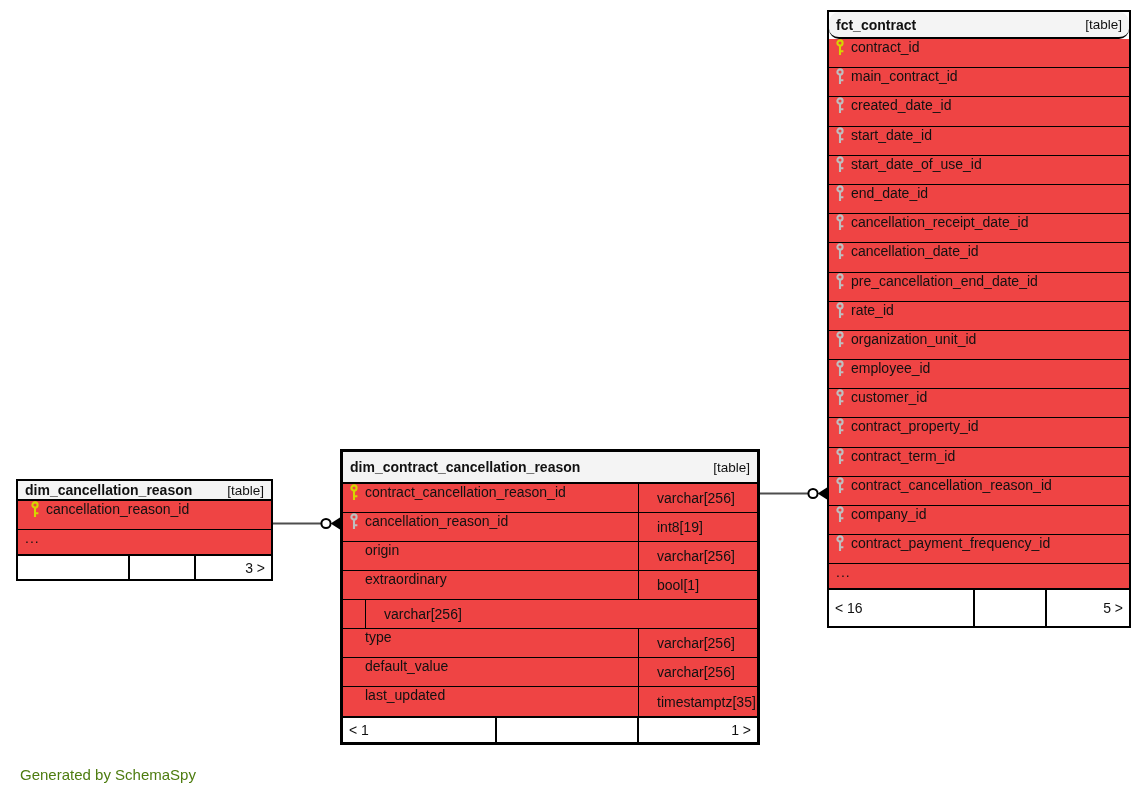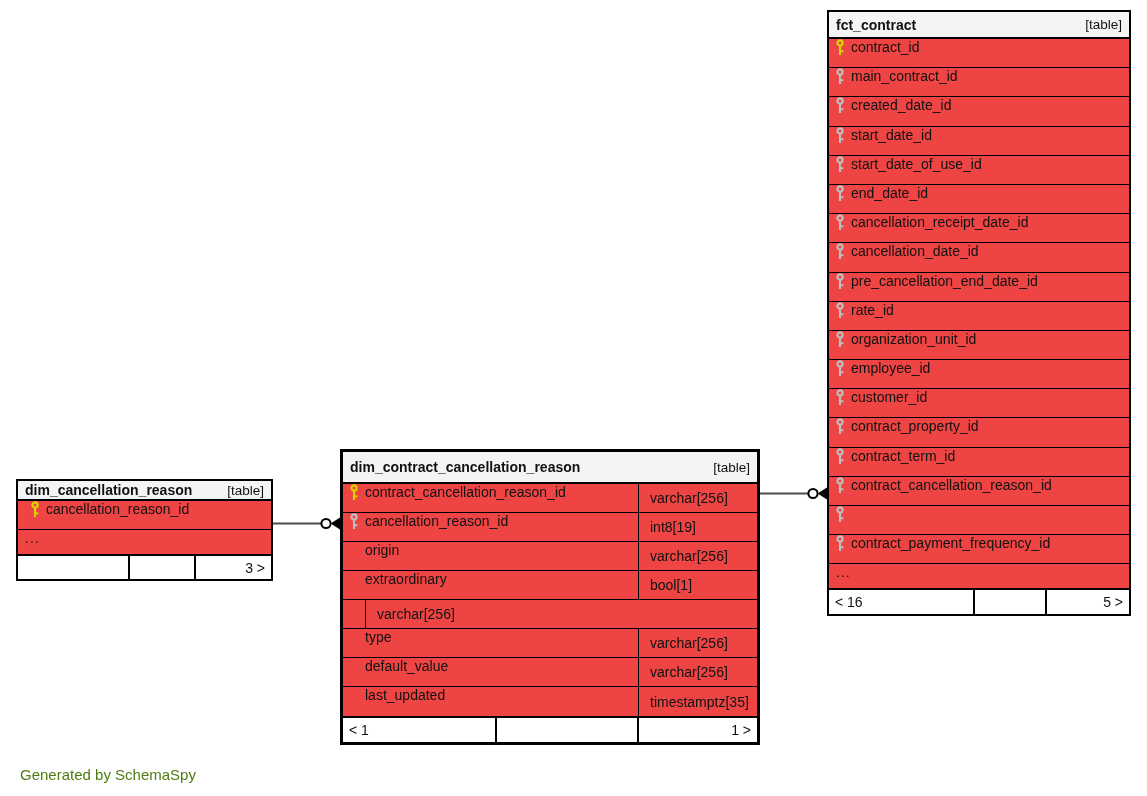--- a/index.html
+++ b/index.html
@@ -54,21 +54,21 @@
     align-items: center;
     box-sizing: border-box;
   }
   .collabel { flex: 1; overflow: hidden; }
   .coltype {
     flex: none;
     align-self: stretch;
     display: flex;
     align-items: center;
     border-left: 1.5px solid #000000;
-    padding-left: 11px;
+    padding-left: 18px;
     box-sizing: border-box;
   }
   .trow.ellipsis { padding-left: 7px; letter-spacing: 1px; }
   .tfoot {
     display: flex;
     border-top: 2px solid #000000;
     box-sizing: border-box;
     font-size: 14px;
   }
   .fcell {
@@ -98,25 +98,25 @@
   .t1 .trow  { height: 29px; }
   .t1 .keycell { padding-left: 6px; width: 22px; }
   .t1 .coltype { width: 119px; }
   .t1 .tfoot { height: 26px; }
   .t1 .fcell:nth-child(1) { width: 152px; }
   .t1 .fcell:nth-child(2) { width: 142px; }
   .t1 .fcell:nth-child(3) { width: 120px; }
 
   
   .t2 { left: 827px; top: 10px; width: 304px; }
-  .t2 .thead { height: 27px; }
+  .t2 .thead { height: 27px; border-radius: 10px; }
   .t2 .trow  { height: 29.2px; }
   .t2 .trow.ellipsis { height: 24px; }
   .t2 .keycell { padding-left: 6px; width: 22px; }
-  .t2 .tfoot { height: 26px; justify-content: flex-end; }
+  .t2 .tfoot { height: 38px; justify-content: flex-end; }
   .t2 .fcell:nth-child(1) { width: 144px; }
   .t2 .fcell:nth-child(2) { width: 72px; }
   .t2 .fcell:nth-child(3) { width: 84px; }
 
   .note {
     position: absolute;
     left: 20px;
     top: 766px;
     font-size: 15px;
     color: #4d7c0f;
@@ -375,20 +375,21 @@
         </span>
         <span class="collabel">contract_cancellation_reason_id</span>
       </div>
       <div class="trow">
         <span class="keycell">
           <svg width="11" height="17" viewBox="0 0 11 17">
             <circle cx="5" cy="4" r="2.6" fill="none" stroke="#bfbfbf" stroke-width="2.1"></circle>
             <path d="M5 6.6 L5 16 M5 12.3 L8.4 12.3" fill="none" stroke="#bfbfbf" stroke-width="2.1"></path>
           </svg>
         </span>
+        <span class="collabel">company_id</span>
       </div>
       <div class="trow">
         <span class="keycell">
           <svg width="11" height="17" viewBox="0 0 11 17">
             <circle cx="5" cy="4" r="2.6" fill="none" stroke="#bfbfbf" stroke-width="2.1"></circle>
             <path d="M5 6.6 L5 16 M5 12.3 L8.4 12.3" fill="none" stroke="#bfbfbf" stroke-width="2.1"></path>
           </svg>
         </span>
         <span class="collabel">contract_payment_frequency_id</span>
       </div>

